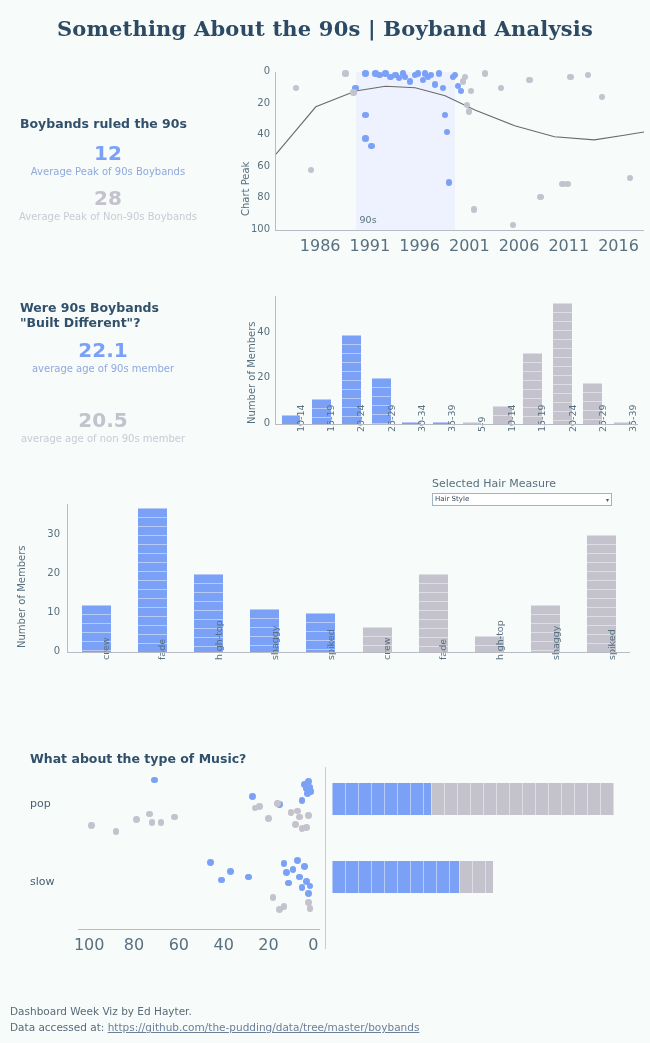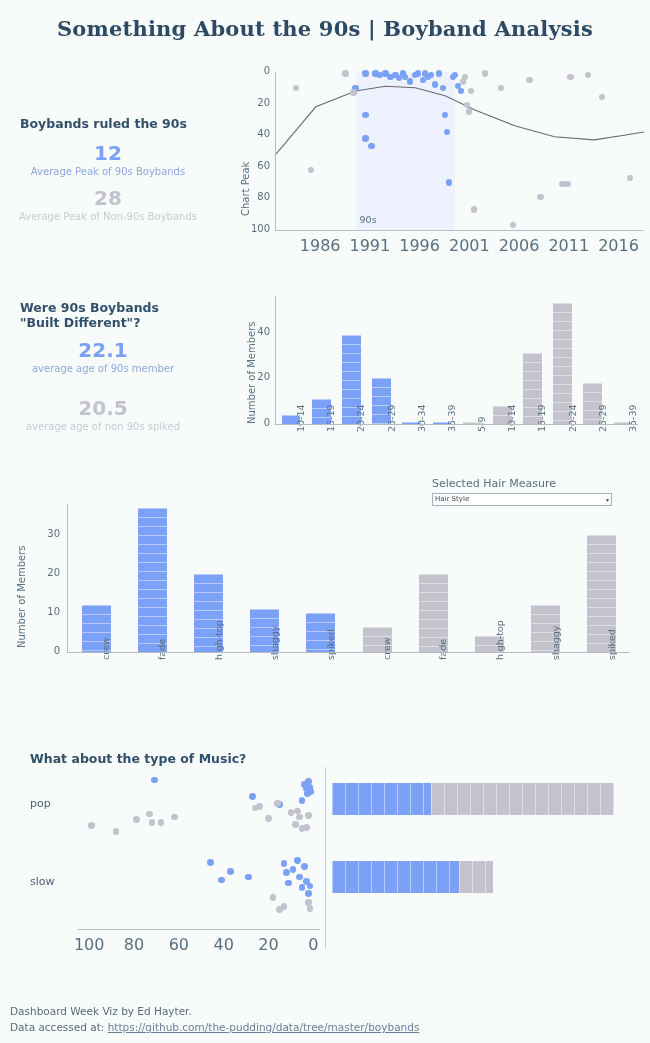--- a/index.html
+++ b/index.html
@@ -210,23 +210,23 @@
   <div class="sec-head" style="position:absolute;left:20px;top:300px;width:190px;">
     <div>Were 90s Boybands</div>
     <div>"Built Different"?</div>
   </div>
 
   <div class="kpi blue" style="left:5px;top:338px;">
     <div class="num">22.1</div>
     <div class="cap">average age of 90s member</div>
   </div>
 
-  <div class="kpi grey" style="left:5px;top:396px;">
+  <div class="kpi grey" style="left:5px;top:408px;">
     <div class="num">20.5</div>
-    <div class="cap">average age of non 90s spiked</div>
+    <div class="cap">average age of non 90s member</div>
   </div>
 
   <div id="age-panel" style="position:absolute;left:228px;top:292px;width:420px;height:180px;">
     <div class="ylab" style="left:232px;top:0px;position:absolute;"></div>
     <div id="age-plot" style="position:absolute;left:48px;top:4px;width:362px;height:128px;">
         <div class="bar" style="left: 5.7px; width: 18.7px; height: 9.1px;"></div>
         <div class="vtick" style="left: 19.1px; top: 136px;">10-14</div>
         <div class="bar" style="left: 35.9px; width: 18.7px; height: 25.1px;"></div>
         <div class="vtick" style="left: 49.3px; top: 136px;">15-19</div>
         <div class="bar" style="left: 66.1px; width: 18.7px; height: 89.1px;"></div>

